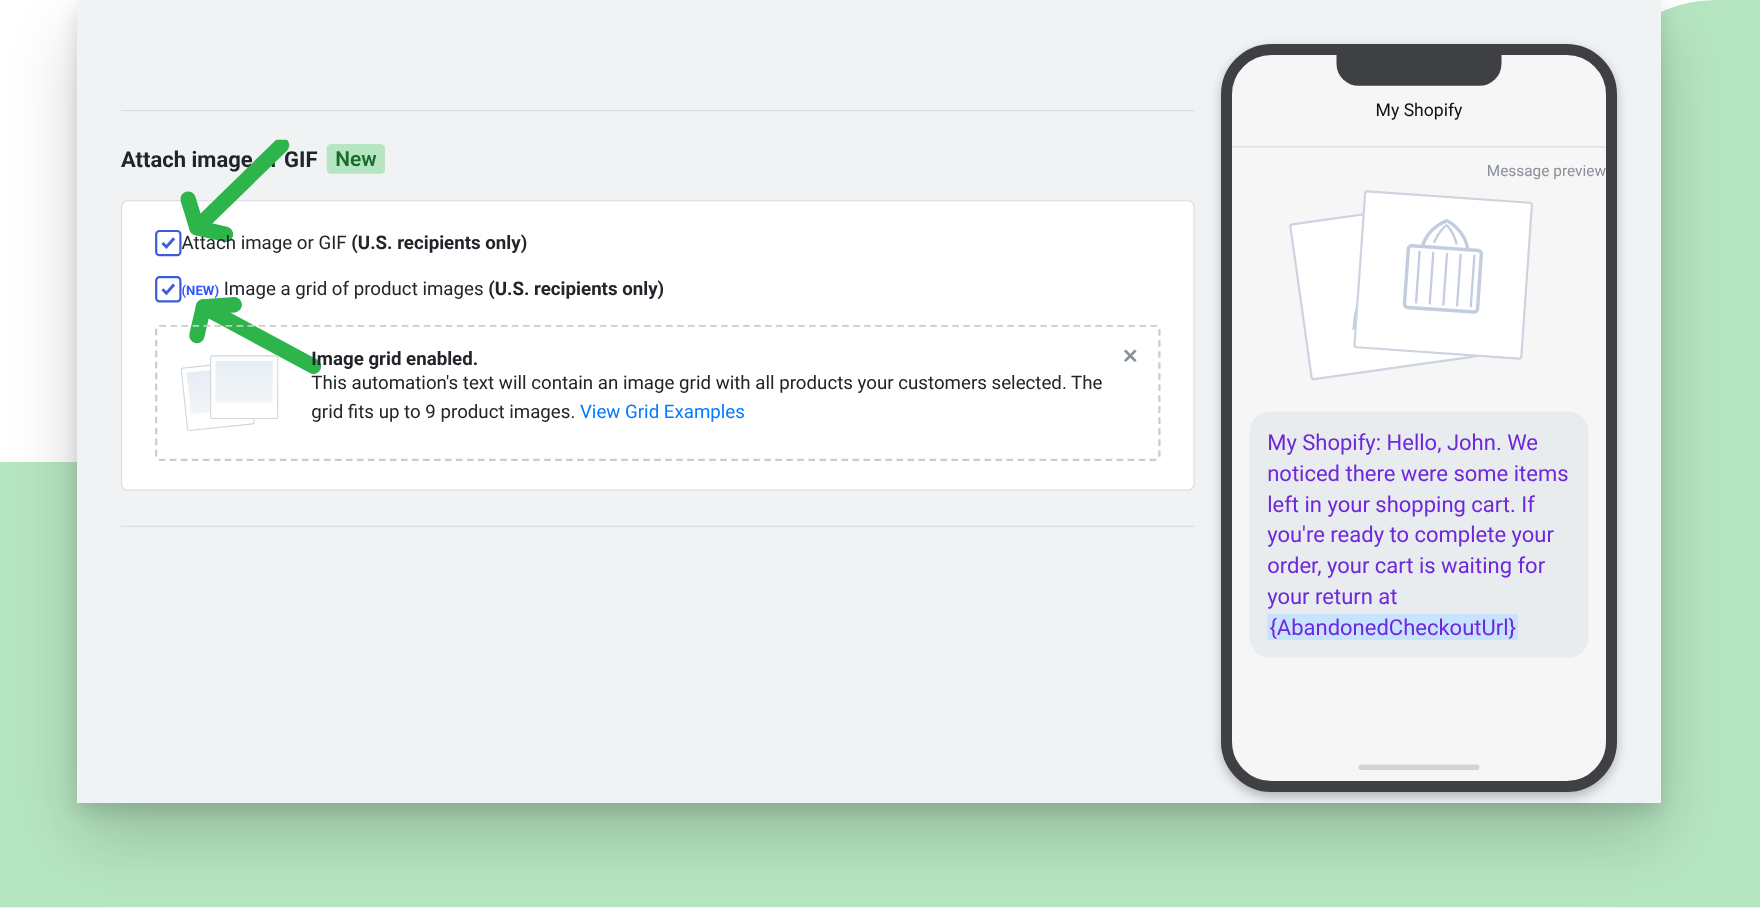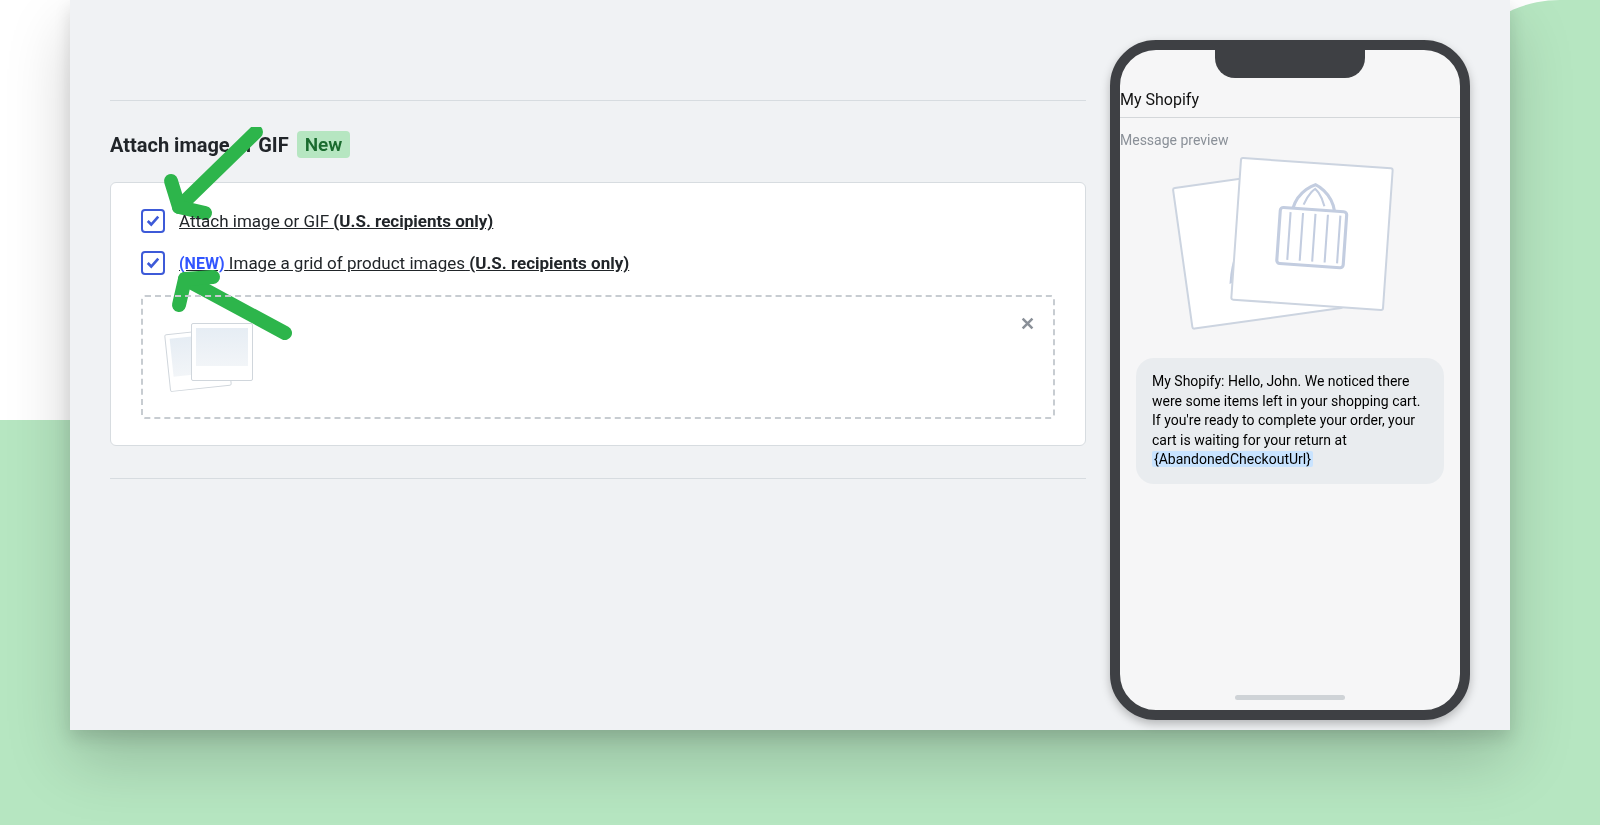--- a/index.html
+++ b/index.html
@@ -51,28 +51,28 @@
 
   .section-heading{font-weight:700;font-size:20px;color:var(--text);display:flex;align-items:center;gap:8px;}
   .badge{display:inline-block;background:var(--new-badge);color:#1a6b2e;font-size:19px;font-weight:600;padding:2px 8px;border-radius:4px;}
   .section-sub{color:var(--muted);font-size:17px;line-height:1.45;margin-top:6px;max-width:880px;}
 
   .options-box{
     margin-top:24px;background:#ffffff;border:1px solid var(--border);border-radius:6px;
     padding:26px 30px;
     position:relative;
   }
-  .opt-row{display:flex;align-items:center;gap:14px;font-size:17px;color:var(--text);margin-bottom:18px;position:relative;text-decoration:underline;}
+  .opt-row{display:flex;align-items:center;font-size:17px;color:var(--text);margin-bottom:18px;position:relative;}
   .opt-row:last-of-type{margin-bottom:0;}
   .cb{
     width:20px;height:20px;border:2px solid var(--checkbox);border-radius:4px;background:#fff;
     display:flex;align-items:center;justify-content:center;flex:none;
   }
   .cb svg{width:14px;height:14px;stroke:var(--checkbox);stroke-width:3;fill:none;}
-  .new-tag{font-weight:700;color:var(--new-label);font-size:16px;text-align:center;}
+  .new-tag{font-weight:700;color:var(--new-label);font-size:12px;text-align:center;}
 
   .grid-info{
     margin-top:20px;border:2px dashed #c7ccd1;border-radius:4px;
     padding:20px 24px;display:flex;gap:24px;position:relative;color:var(--text);
   }
   .grid-info-close{position:absolute;top:16px;right:18px;font-size:18px;color:#8a9098;font-weight:700;}
   .mini-thumbs{width:92px;height:80px;flex:none;position:relative;}
   .mt-base{position:absolute;border:1px solid #d0d6dc;background:#fff;border-radius:2px;}
   .mt1{width:60px;height:56px;left:0;top:14px;transform:rotate(-6deg);}
   .mt2{width:60px;height:56px;left:24px;top:6px;}
@@ -85,31 +85,31 @@
   .arrow{position:absolute;pointer-events:none;}
 
   
   .phone{
     position:absolute;top:0;right:0;width:340px;height:660px;
     border:10px solid var(--phone);border-radius:46px;background:var(--phone-screen);
     box-shadow:0 4px 10px rgba(0,0,0,.25);
     overflow:hidden;
   }
   .notch{position:absolute;top:0;left:50%;transform:translateX(-50%);width:150px;height:28px;background:var(--phone);border-radius:0 0 20px 20px;}
-  .phone-header{margin-top:40px;text-align:left;font-size:16px;color:#111;padding-bottom:8px;border-bottom:1px solid #d4d7da;}
-  .phone-sub{margin-top:14px;text-align:left;font-size:14px;color:#8a9098;}
+  .phone-header{margin-top:40px;text-align:center;font-size:16px;color:#111;padding-bottom:24px;border-bottom:1px solid #d4d7da;}
+  .phone-sub{margin-top:14px;text-align:right;font-size:14px;color:#8a9098;}
   .phone-imgstack{margin:18px auto 0 auto;width:230px;height:170px;position:relative;}
   .ps-card{position:absolute;border:2px solid #ccd4e0;background:#fff;border-radius:3px;}
   .psA{width:150px;height:140px;left:6px;top:10px;transform:rotate(-8deg);}
   .psB{width:150px;height:140px;left:60px;top:-4px;transform:rotate(4deg);}
   .ps-img{position:absolute;left:6px;right:6px;top:6px;bottom:30px;}
 
   .bubble{
     margin:22px 16px 0 16px;background:var(--bubble);border-radius:18px;padding:14px 16px;
-    font-size:14px;color:#000000;line-height:1.4;
+    font-size:20px;color:#6d28d9;line-height:1.4;
   }
   .hl{background:var(--highlight);border-radius:2px;padding:0 2px;}
   .home-ind{position:absolute;left:50%;bottom:10px;transform:translateX(-50%);width:110px;height:5px;background:#cfd3d7;border-radius:3px;}
 
 </style>
 </head>
 <body>
 
 <div class="stage">
 
@@ -169,20 +169,27 @@
 
           <div class="mini-thumbs">
             <div class="mt-base mt1">
                 <div class="mt-img"></div>
               </div>
             <div class="mt-base mt2">
                 <div class="mt-img"></div>
               </div>
           </div>
 
+          <div>
+            <div class="grid-info-title">Image grid enabled.</div>
+            <div class="grid-info-text">
+              <span>This automation's text will contain an image grid with all products your customers selected. The grid fits up to 9 product images.</span>
+              <a href="#" class="link">View Grid Examples</a>
+            </div>
+          </div>
         </div>
       </div>
 
       <div class="divider-bottom"></div>
     </div>
 
     <div class="right-col">
       <div class="phone">
         <div class="notch"></div>
         <div class="phone-header">My Shopify</div>

